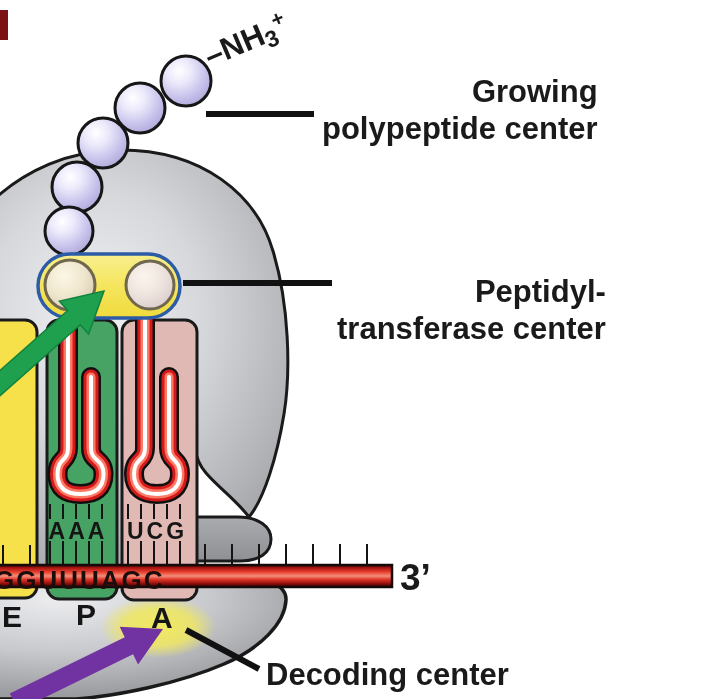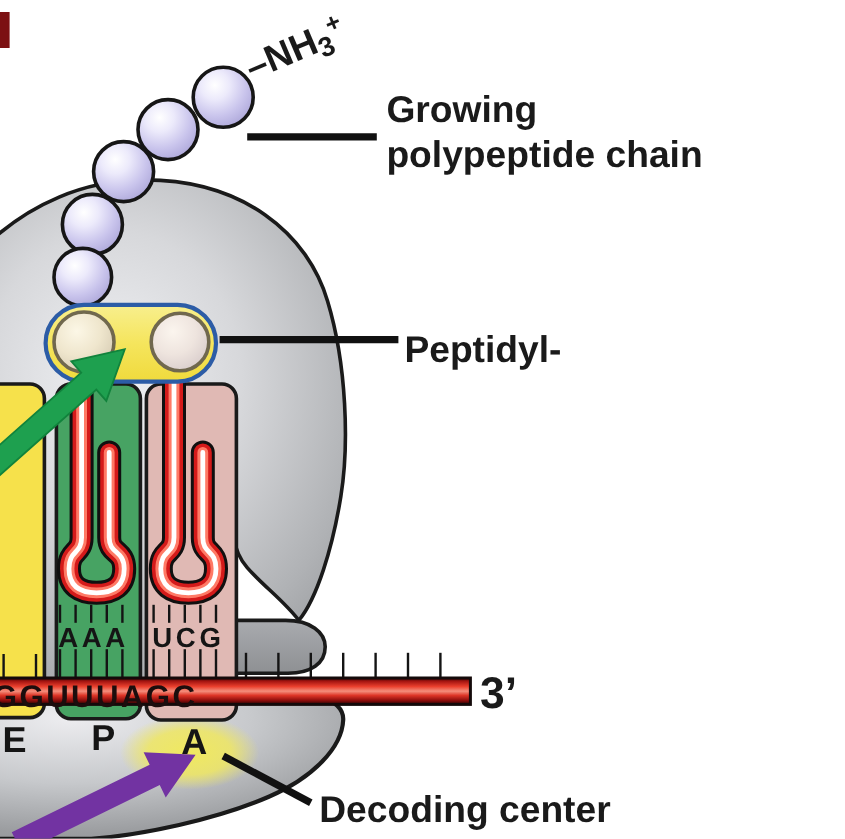--- a/index.html
+++ b/index.html
@@ -1,19 +1,19 @@
 <!DOCTYPE html>
 <html><head>
 <meta charset="utf-8">
 <style>
   html,body{margin:0;padding:0;background:#fff;}
   .stage{position:relative;width:704px;height:699px;overflow:hidden;background:#ffffff;
          font-family:"Liberation Sans",sans-serif;}
   .stage svg{position:absolute;left:0;top:0;}
-  .label{position:absolute;font-weight:700;color:#1a1a1a;font-size:31px;line-height:37px;}
+  .label{position:absolute;font-weight:700;color:#1a1a1a;font-size:31px;line-height:37px;text-align:right;}
   .nh3{position:absolute;left:206px;top:40px;font-weight:700;color:#1a1a1a;font-size:31px;
        transform:rotate(-23deg);transform-origin:0 50%;white-space:nowrap;}
   .nh3 .sub{font-size:23px;position:relative;top:6px;}
   .nh3 .sup{font-size:21px;position:relative;top:-11px;}
   .threeprime{position:absolute;left:400px;top:557px;font-weight:700;color:#1a1a1a;font-size:37px;}
   svg text{font-family:"Liberation Sans",sans-serif;font-weight:700;fill:#151515;}
   text.mrna-seq{font-size:26px;letter-spacing:2px;fill:#1c0d0d;}
   text.anticodon{font-size:23px;letter-spacing:3px;text-anchor:middle;}
   text.site-letter{font-size:30px;}
 </style>
@@ -185,24 +185,25 @@
     <line x1="186" y1="630" x2="259" y2="669"></line>
   </g>
 </svg>
 
 <div class="nh3">
   <span>–NH</span><span class="sub">3</span><span class="sup">+</span>
 </div>
 
 <div class="label" style="left:322px;top:73px;">
   <div>Growing</div>
-  <div>polypeptide chain</div>
+  <div>polypeptide center</div>
 </div>
 
 <div class="label" style="left:337px;top:240px;margin-top:33px;">
   <div>Peptidyl-</div>
+  <div>transferase center</div>
 </div>
 
 <div class="label" style="left:266px;top:656px;">Decoding center</div>
 
 <div class="threeprime">3’</div>
 
 </div>
 
 </body></html>

